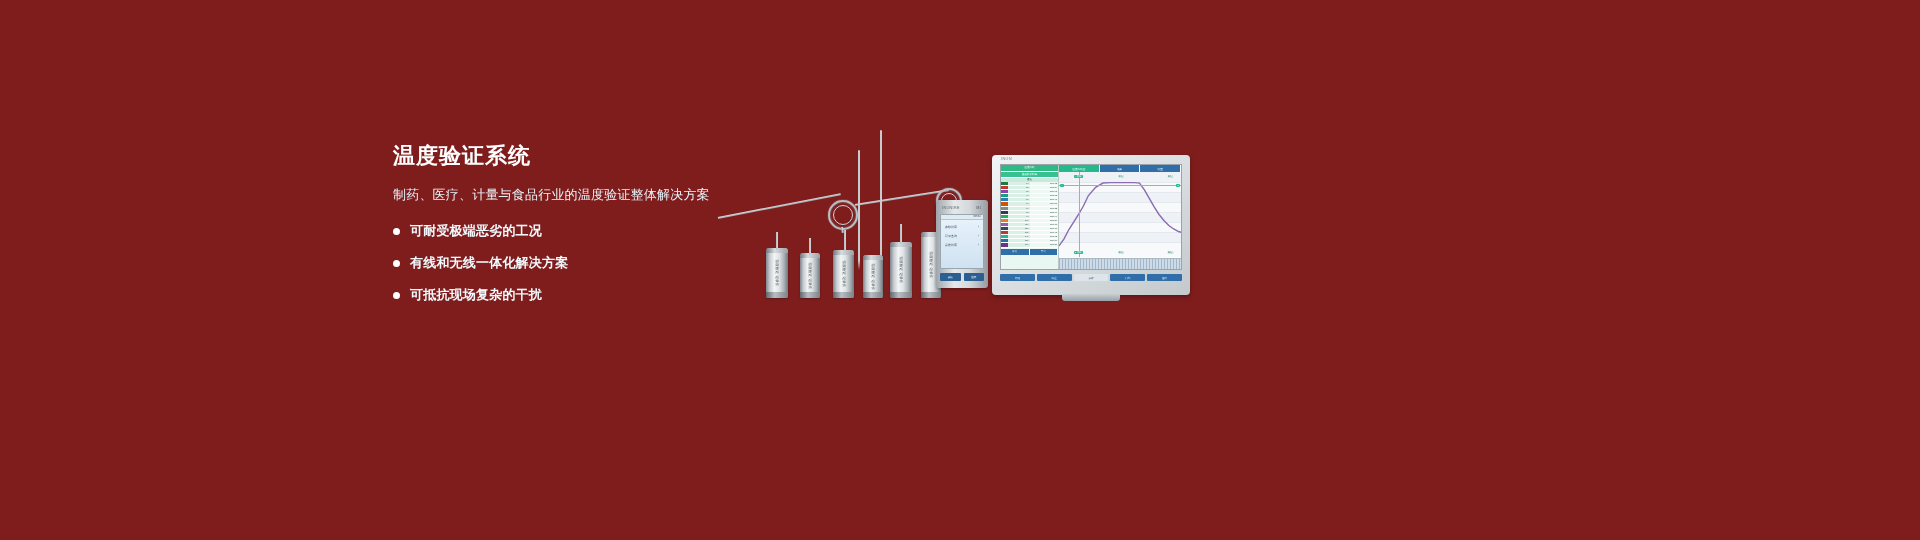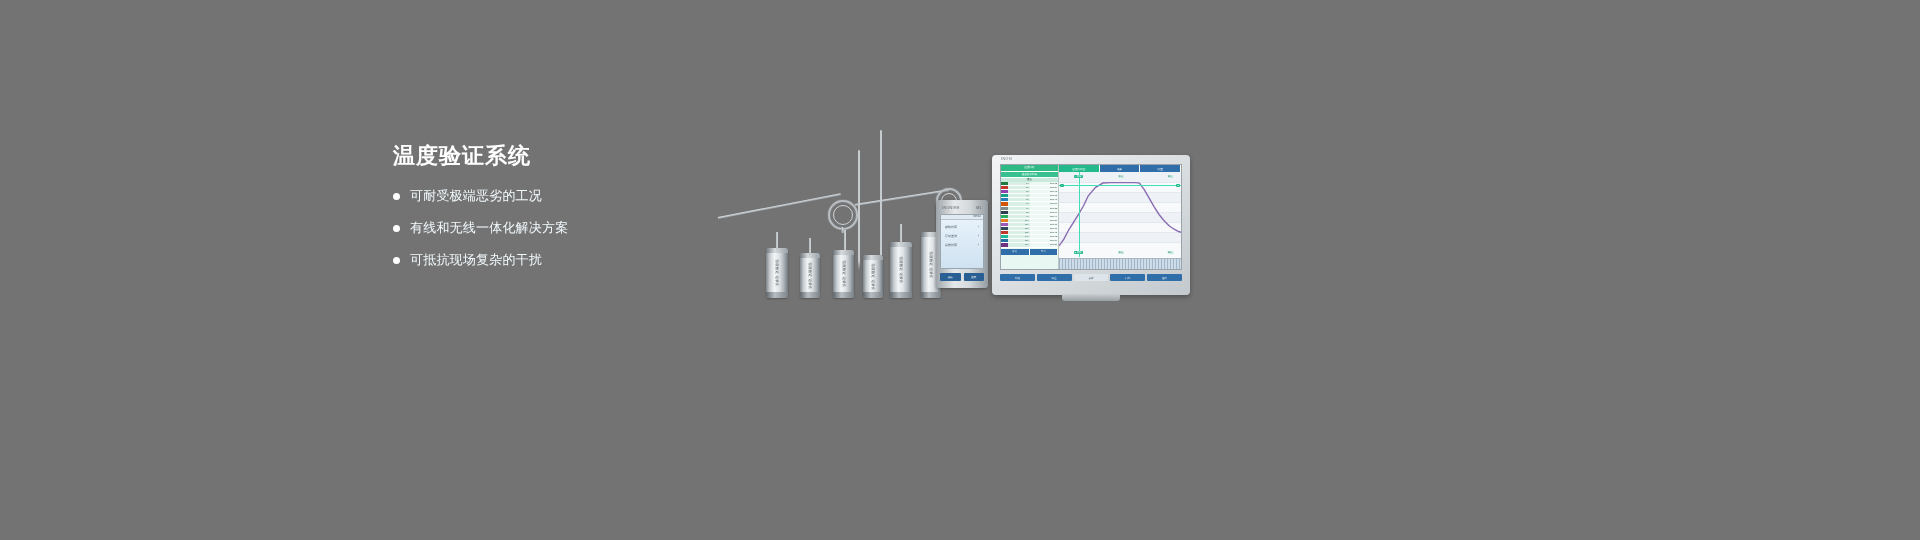--- a/index.html
+++ b/index.html
@@ -2,40 +2,40 @@
 <html><head>
 <meta charset="utf-8">
 <style>
   * { margin:0; padding:0; box-sizing:border-box; }
   html,body { width:1920px; height:540px; overflow:hidden; }
   body {
     background:#0586c8;
     font-family:"Liberation Sans","DejaVu Sans",sans-serif;
     position:relative;
   }
-  .banner { position:absolute; inset:0; background:#737373; }
+  .banner { position:absolute; inset:0; background:#7f1d1d; }
 
   
   .copy { position:absolute; left:393px; top:143px; width:400px; }
   .headline {
     font-size:22px; font-weight:bold; color:#ffffff;
     letter-spacing:1px; line-height:1.2;
   }
   .subhead {
     margin-top:17px; font-size:13px; color:#e8f4fb;
     letter-spacing:.2px; white-space:nowrap;
   }
   .bullets { margin-top:18px; }
   .bullet { display:flex; align-items:center; margin-top:14px; }
   .bullet:first-child { margin-top:0; }
   .dot {
     width:7px; height:7px; border-radius:50%;
     background:#ffffff; flex:0 0 auto; margin-right:10px;
   }
-  .bullet-label { font-size:13px; color:#f2fafe; letter-spacing:.2px; white-space:nowrap; }
+  .bullet-label { font-size:13px; color:#f2fafe; letter-spacing:.2px; white-space:nowrap;font-weight:bold; }
 
   
   .products { position:absolute; left:700px; top:120px; width:520px; height:190px; }
   .coil {
     position:absolute; border:2.5px solid #b9bfc4; border-radius:50%;
     background:transparent;
     box-shadow: inset 0 0 2px #8b9196, 0 0 1px #dfe3e6;
   }
   .coil .inner {
     position:absolute; inset:3px; border:1.5px solid #cfd4d8; border-radius:50%;
@@ -151,20 +151,21 @@
     bottom:-6px; width:58px; height:7px;
     background:linear-gradient(180deg,#c8ced2,#9aa1a6); border-radius:0 0 3px 3px; }
 </style>
 </head>
 <body>
 
 <div class="banner">
 
   <div class="copy">
     <div class="headline">温度验证系统</div>
+    <div class="subhead">制药、医疗、计量与食品行业的温度验证整体解决方案</div>
 
     <div class="bullets">
       <div class="bullet">
         <span class="dot"></span>
         <span class="bullet-label">可耐受极端恶劣的工况</span>
       </div>
       <div class="bullet">
         <span class="dot"></span>
         <span class="bullet-label">有线和无线一体化解决方案</span>
       </div>

